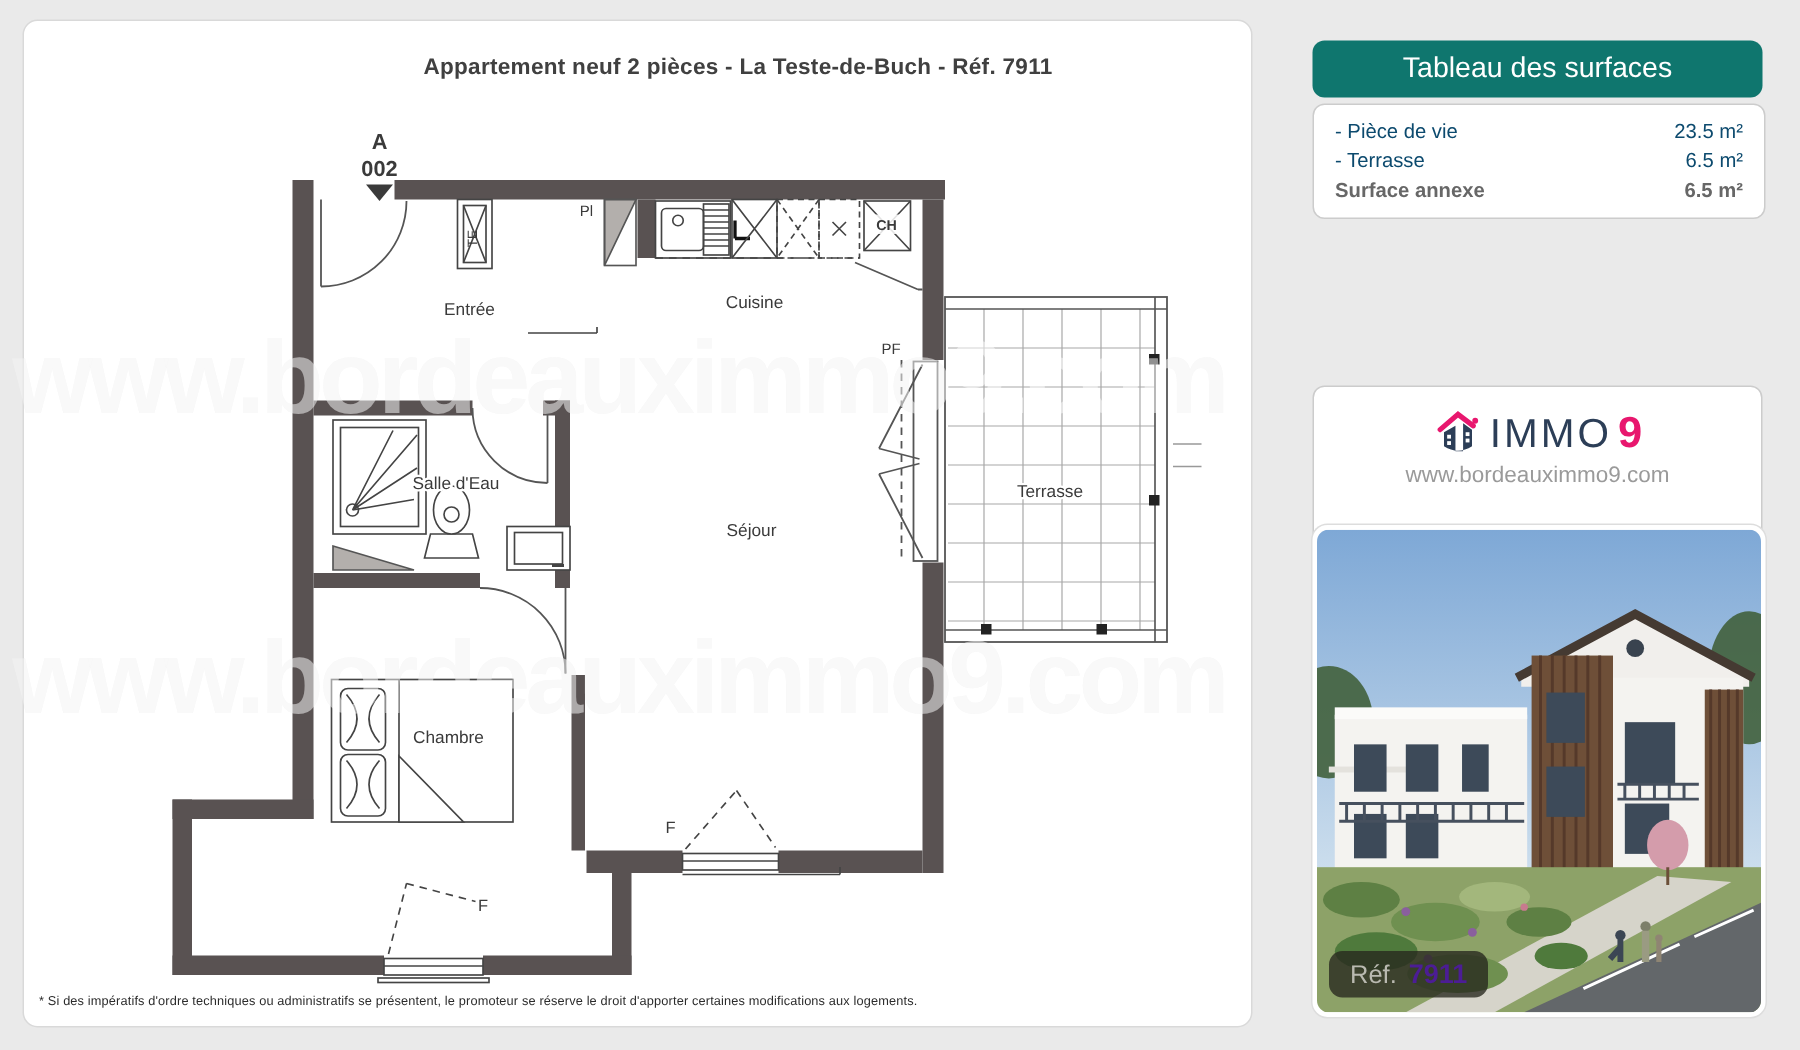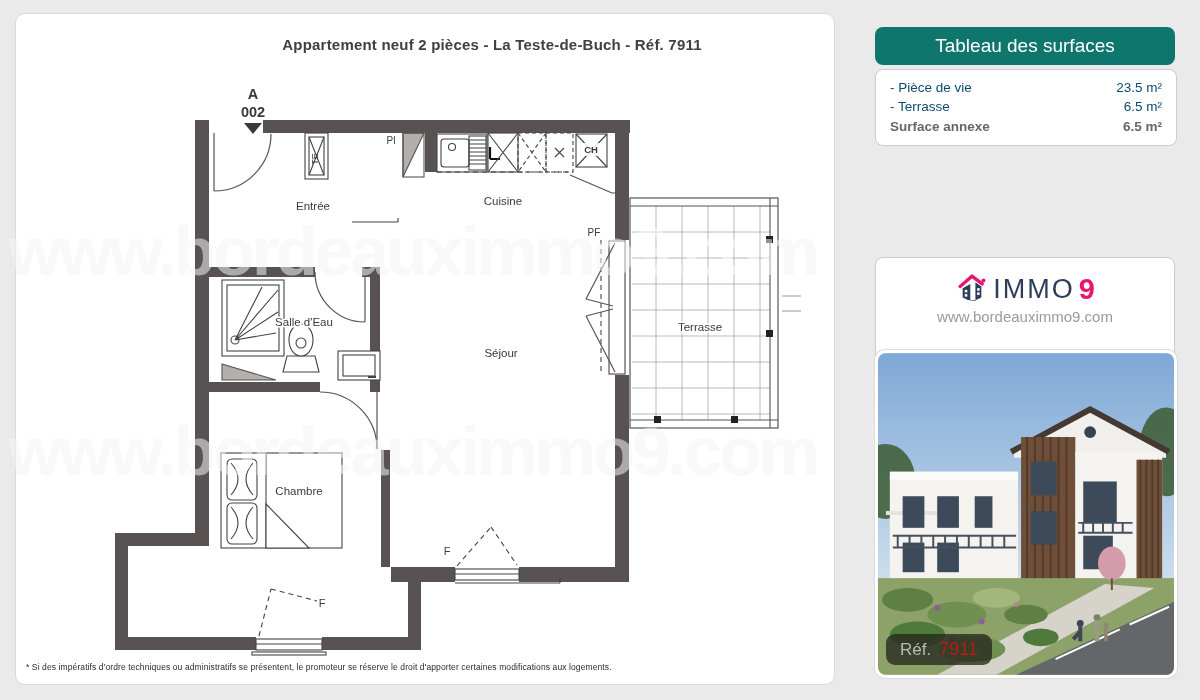--- a/index.html
+++ b/index.html
@@ -51,21 +51,21 @@
   .photo-card{
     left:875px;top:350px;width:302px;height:328px;background:#fff;
     border-radius:10px;padding:3px;box-sizing:border-box;box-shadow:0 0 0 1px #ddd;
   }
   .photo-inner{width:296px;height:322px;border-radius:8px;overflow:hidden;position:relative;}
   .ref-badge{
     position:absolute;left:8px;bottom:10px;background:rgba(38,38,30,0.78);
     border-radius:9px;padding:5px 14px;display:flex;gap:8px;align-items:baseline;
   }
   .ref-label{color:#b9b9b0;font-size:17px;}
-  .ref-value{color:#b91c1c;font-size:18px;font-weight:normal;}
+  .ref-value{color:#4c1d95;font-size:18px;font-weight:bold;}
 </style>
 </head>
 <body>
 
 <div class="main-card"></div>
 
 <div class="watermark wm-under wm-r1">www.bordeauximmo9.com</div>
 <div class="watermark wm-under wm-r2">www.bordeauximmo9.com</div>
 
 <div class="main-title">Appartement neuf 2 pièces - La Teste-de-Buch - Réf. 7911</div>

